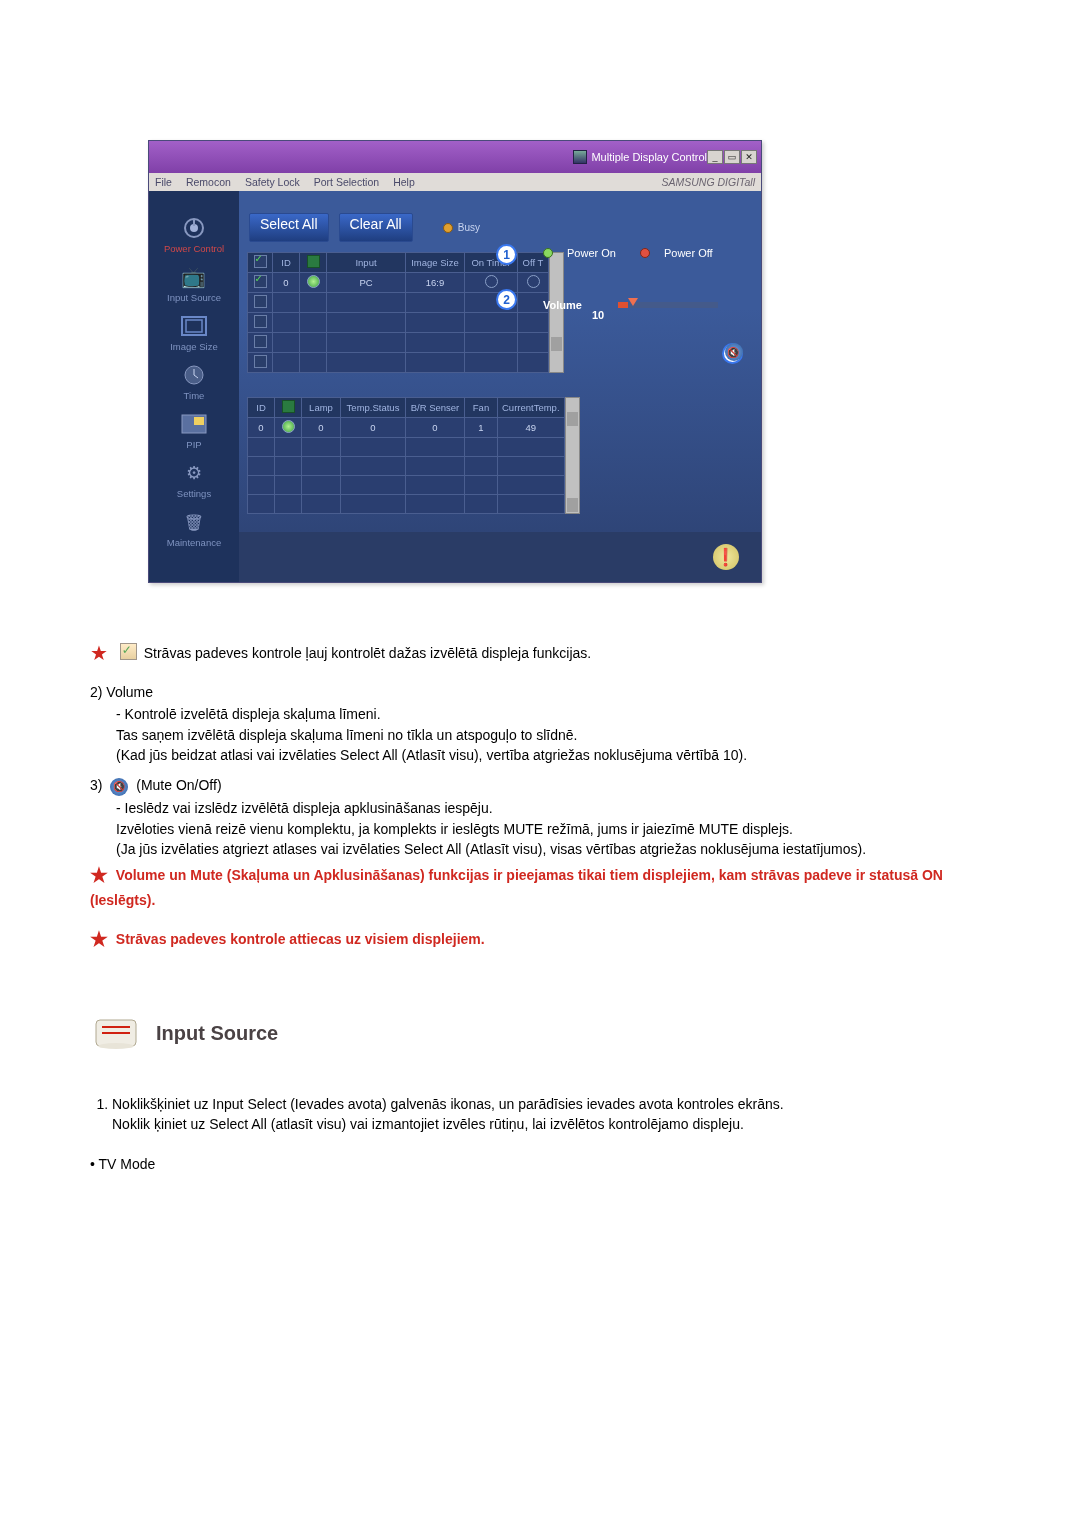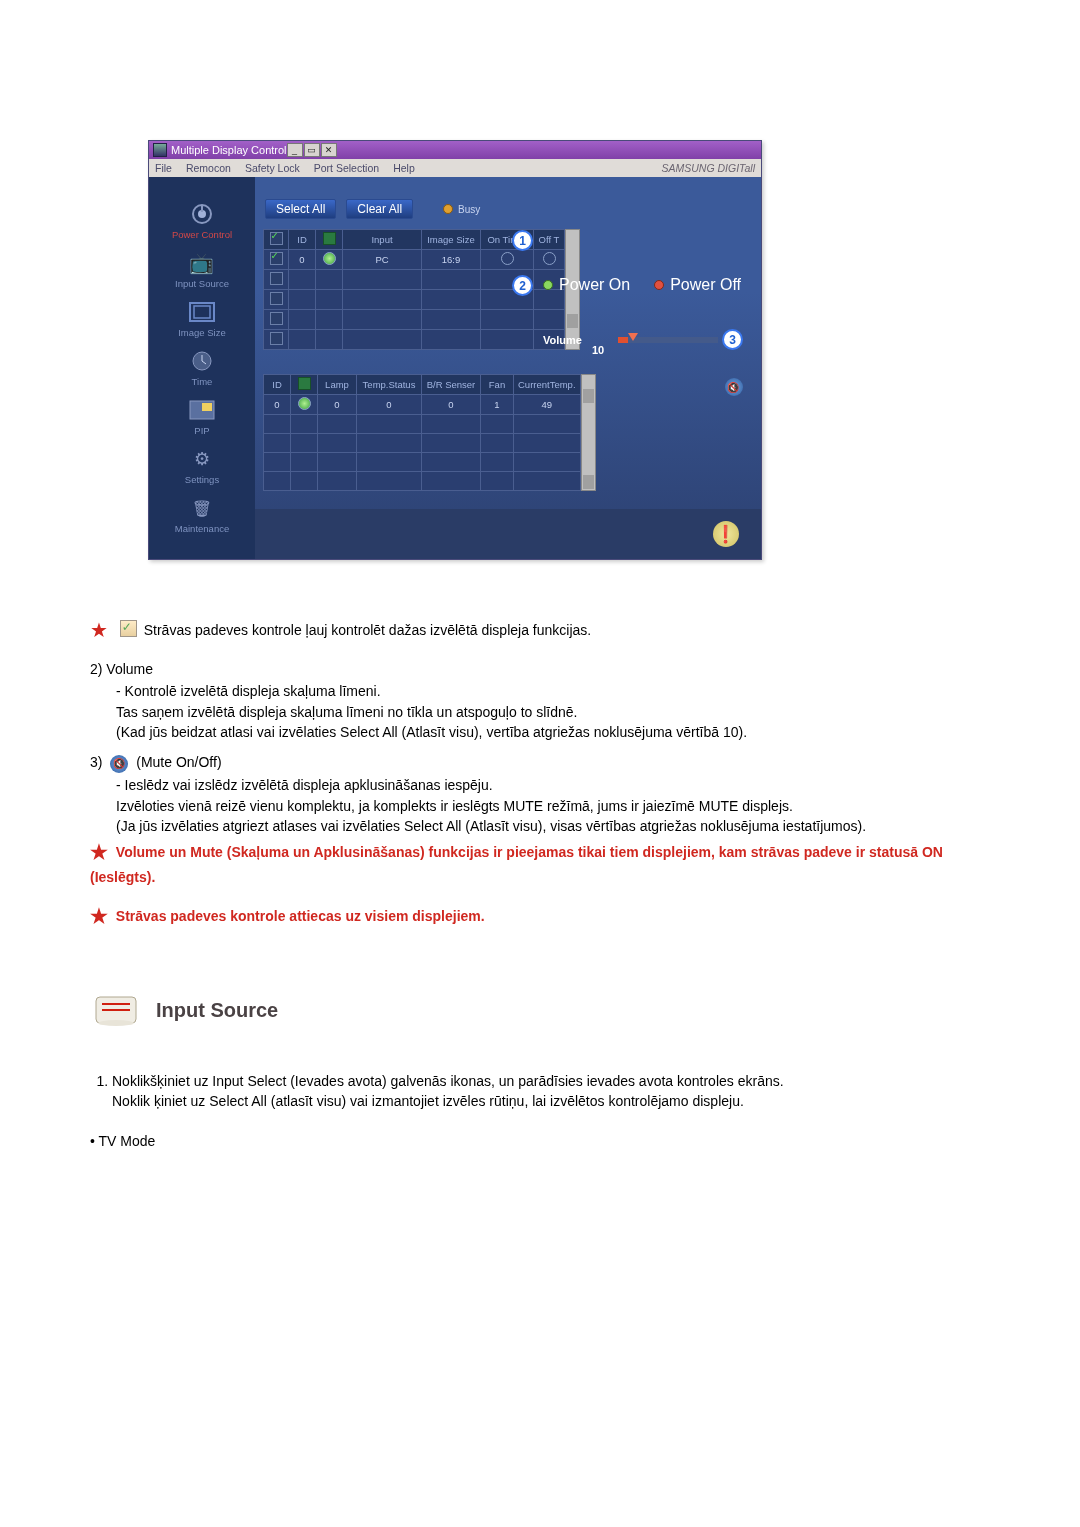--- a/index.html
+++ b/index.html
@@ -17,27 +17,27 @@
   
   .win {
     width: 612px;
     margin-left: 58px;
     background: #6f86b5;
     border: 1px solid #4a4a7a;
     box-shadow: 2px 2px 4px rgba(0,0,0,0.2);
   }
   .titlebar {
     background: linear-gradient(#a260c8, #8040a8);
-    height: 18px;
+    height: 32px;
     display: flex;
     align-items: center;
     padding: 0 4px;
     font-size: 11px;
     color: #fff;
-    justify-content: flex-start;
+    justify-content: flex-end;
   }
   .titlebar .left { display: flex; align-items: center; gap: 4px; }
   .tb-icon {
     width: 12px; height: 12px; background: linear-gradient(#7a9, #336); border: 1px solid #224;
   }
   .tb-ctrls { display: flex; gap: 1px; }
   .tb-btn {
     width: 14px; height: 12px; background: #d8d4d0; border: 1px solid #777; font-size: 9px;
     display: flex; align-items: center; justify-content: center; color: #222;
   }
@@ -51,21 +51,21 @@
     font-size: 10.5px;
     color: #4a4a6a;
     justify-content: space-between;
   }
   .menubar .menus { display: flex; gap: 14px; }
   .client {
     display: flex;
     background: #243865;
   }
   .sidebar {
-    width: 106px;
+    width: 90px;
     background: #1e325c;
     padding: 20px 0 14px;
     color: #7f93c0;
     font-size: 9.5px;
   }
   .sb-item {
     display: flex;
     flex-direction: column;
     align-items: center;
     padding: 4px 0 6px;
@@ -83,22 +83,22 @@
   }
   .toolbar-row {
     display: flex;
     align-items: center;
     gap: 10px;
     padding: 22px 10px 10px 10px;
   }
   .pill {
     background: linear-gradient(#3a68c8, #1f3e80);
     color: #fff;
-    font-size: 12px;
-    padding: 2px 10px 2px;
+    font-size: 14px;
+    padding: 2px 10px 9px;
     border: 1px solid #2a4a90;
     border-radius: 2px;
   }
   .busy {
     display: flex; align-items: center; gap: 5px; color: #c8d4f0; font-size: 10px;
   }
   .dot {
     width: 8px; height: 8px; border-radius: 50%;
     display: inline-block;
   }
@@ -134,22 +134,22 @@
   .sbar .thumb { background: #a0a0a0; position: absolute; left: 1px; right: 1px; }
 
   .grid-wrap { display: flex; }
   .grid-gap { height: 24px; }
 
   .ctrl-panel {
     position: absolute; right: 18px; top: 56px; width: 200px;
   }
   .pwr-row { display: flex; gap: 24px; margin-bottom: 30px; }
   .pwr-btn {
-    display: flex; align-items: center; gap: 6px;
-    color: #fff; font-size: 16px; margin-top: 43px;
+    display: flex; align-items: center; gap: 14px;
+    color: #fff; font-size: 11px;
   }
   .vol-row { color: #fff; font-size: 11px; font-weight: bold; display: flex; align-items: center; gap: 10px; }
   .vol-track {
     width: 100px; height: 6px; background: #445a8a; position: relative;
   }
   .vol-fill { position: absolute; left: 0; top: 0; bottom: 0; width: 10%; background: #e05030; }
   .vol-handle { position: absolute; left: 10%; top: -4px; width: 0; height: 0;
     border-left: 5px solid transparent; border-right: 5px solid transparent; border-top: 8px solid #f07050; }
 
   .callout {

